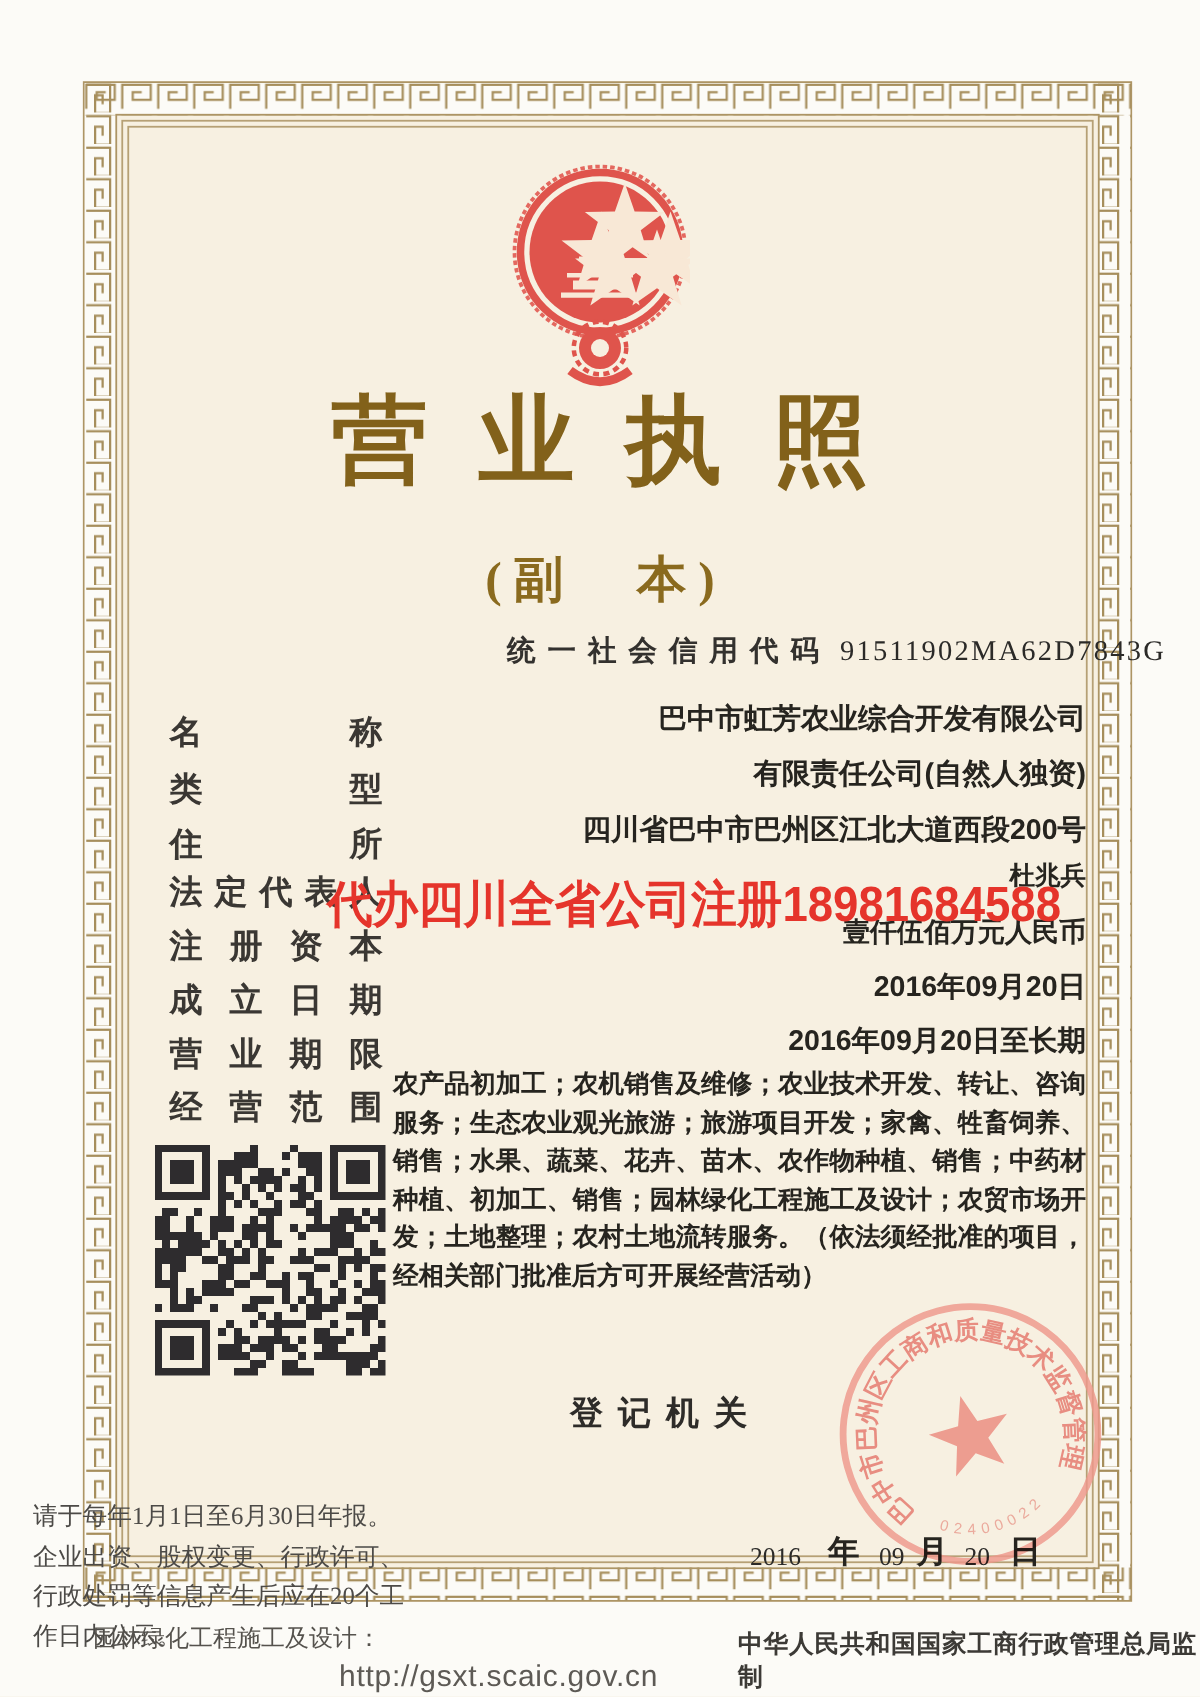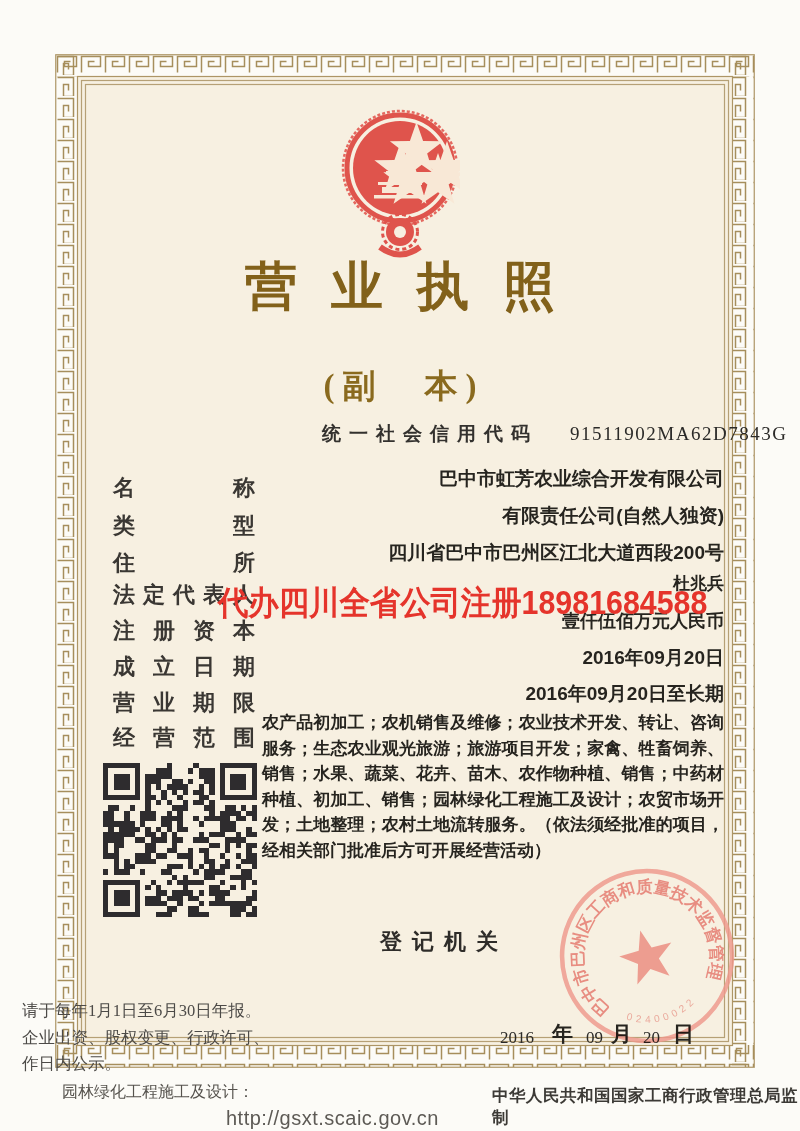--- a/index.html
+++ b/index.html
@@ -9,30 +9,30 @@
     font-family:"Liberation Serif","DejaVu Serif",serif;
     position:relative;overflow:hidden;
   }
   .abs{position:absolute;}
   .page{position:absolute;left:0;top:0;width:800px;height:1131px;background:#fcfbf7;}
 
   
   .cert-title{
     left:0;right:0;top:258px;text-align:center;
     font-family:"Liberation Sans","DejaVu Sans",sans-serif;
-    font-weight:800;font-size:52px;color:#82611a;
+    font-weight:800;font-size:64px;color:#82611a;
     letter-spacing:34px;text-indent:34px;line-height:1.1;
   }
   .cert-subtitle{
     left:0;right:0;top:364px;text-align:center;
     font-weight:700;font-size:33px;color:#8a6a1e;letter-spacing:8px;text-indent:8px;
   }
 
   
-  .code-row{left:322px;top:421px;display:flex;align-items:baseline;gap:32px;text-align:right;}
+  .code-row{left:338px;top:421px;display:flex;align-items:baseline;gap:6px;text-align:right;}
   .code-label{font-weight:700;font-size:19px;color:#33312e;letter-spacing:8px;}
   .code-value{font-size:19px;color:#2b2a28;letter-spacing:1.5px;font-family:"Liberation Serif","DejaVu Serif",serif;}
 
   
   .f-label{
     left:113px;width:142px;
     font-size:22px;font-weight:600;color:#3a3733;
     text-align:justify;text-align-last:justify;text-justify:inter-character;
   }
   .f-value{
@@ -617,19 +617,20 @@
         </text>
         <text font-size="10" fill="#e89a8d" letter-spacing="4" text-anchor="middle" font-family="Liberation Sans, DejaVu Sans, sans-serif">
           <textPath href="#sealCodeArc" startOffset="50%">02400022</textPath>
         </text>
       </g>
     </svg>
 
     <div class="abs notice">
       <div>请于每年1月1日至6月30日年报。</div>
       <div>企业出资、股权变更、行政许可、</div>
+      <div>行政处罚等信息产生后应在20个工</div>
       <div>作日内公示。</div>
     </div>
     <div class="abs site-label">园林绿化工程施工及设计：</div>
     <div class="abs site-url">http://gsxt.scaic.gov.cn</div>
     <div class="abs producer">中华人民共和国国家工商行政管理总局监制</div>
   </div>
 </div>
 
 </body></html>

